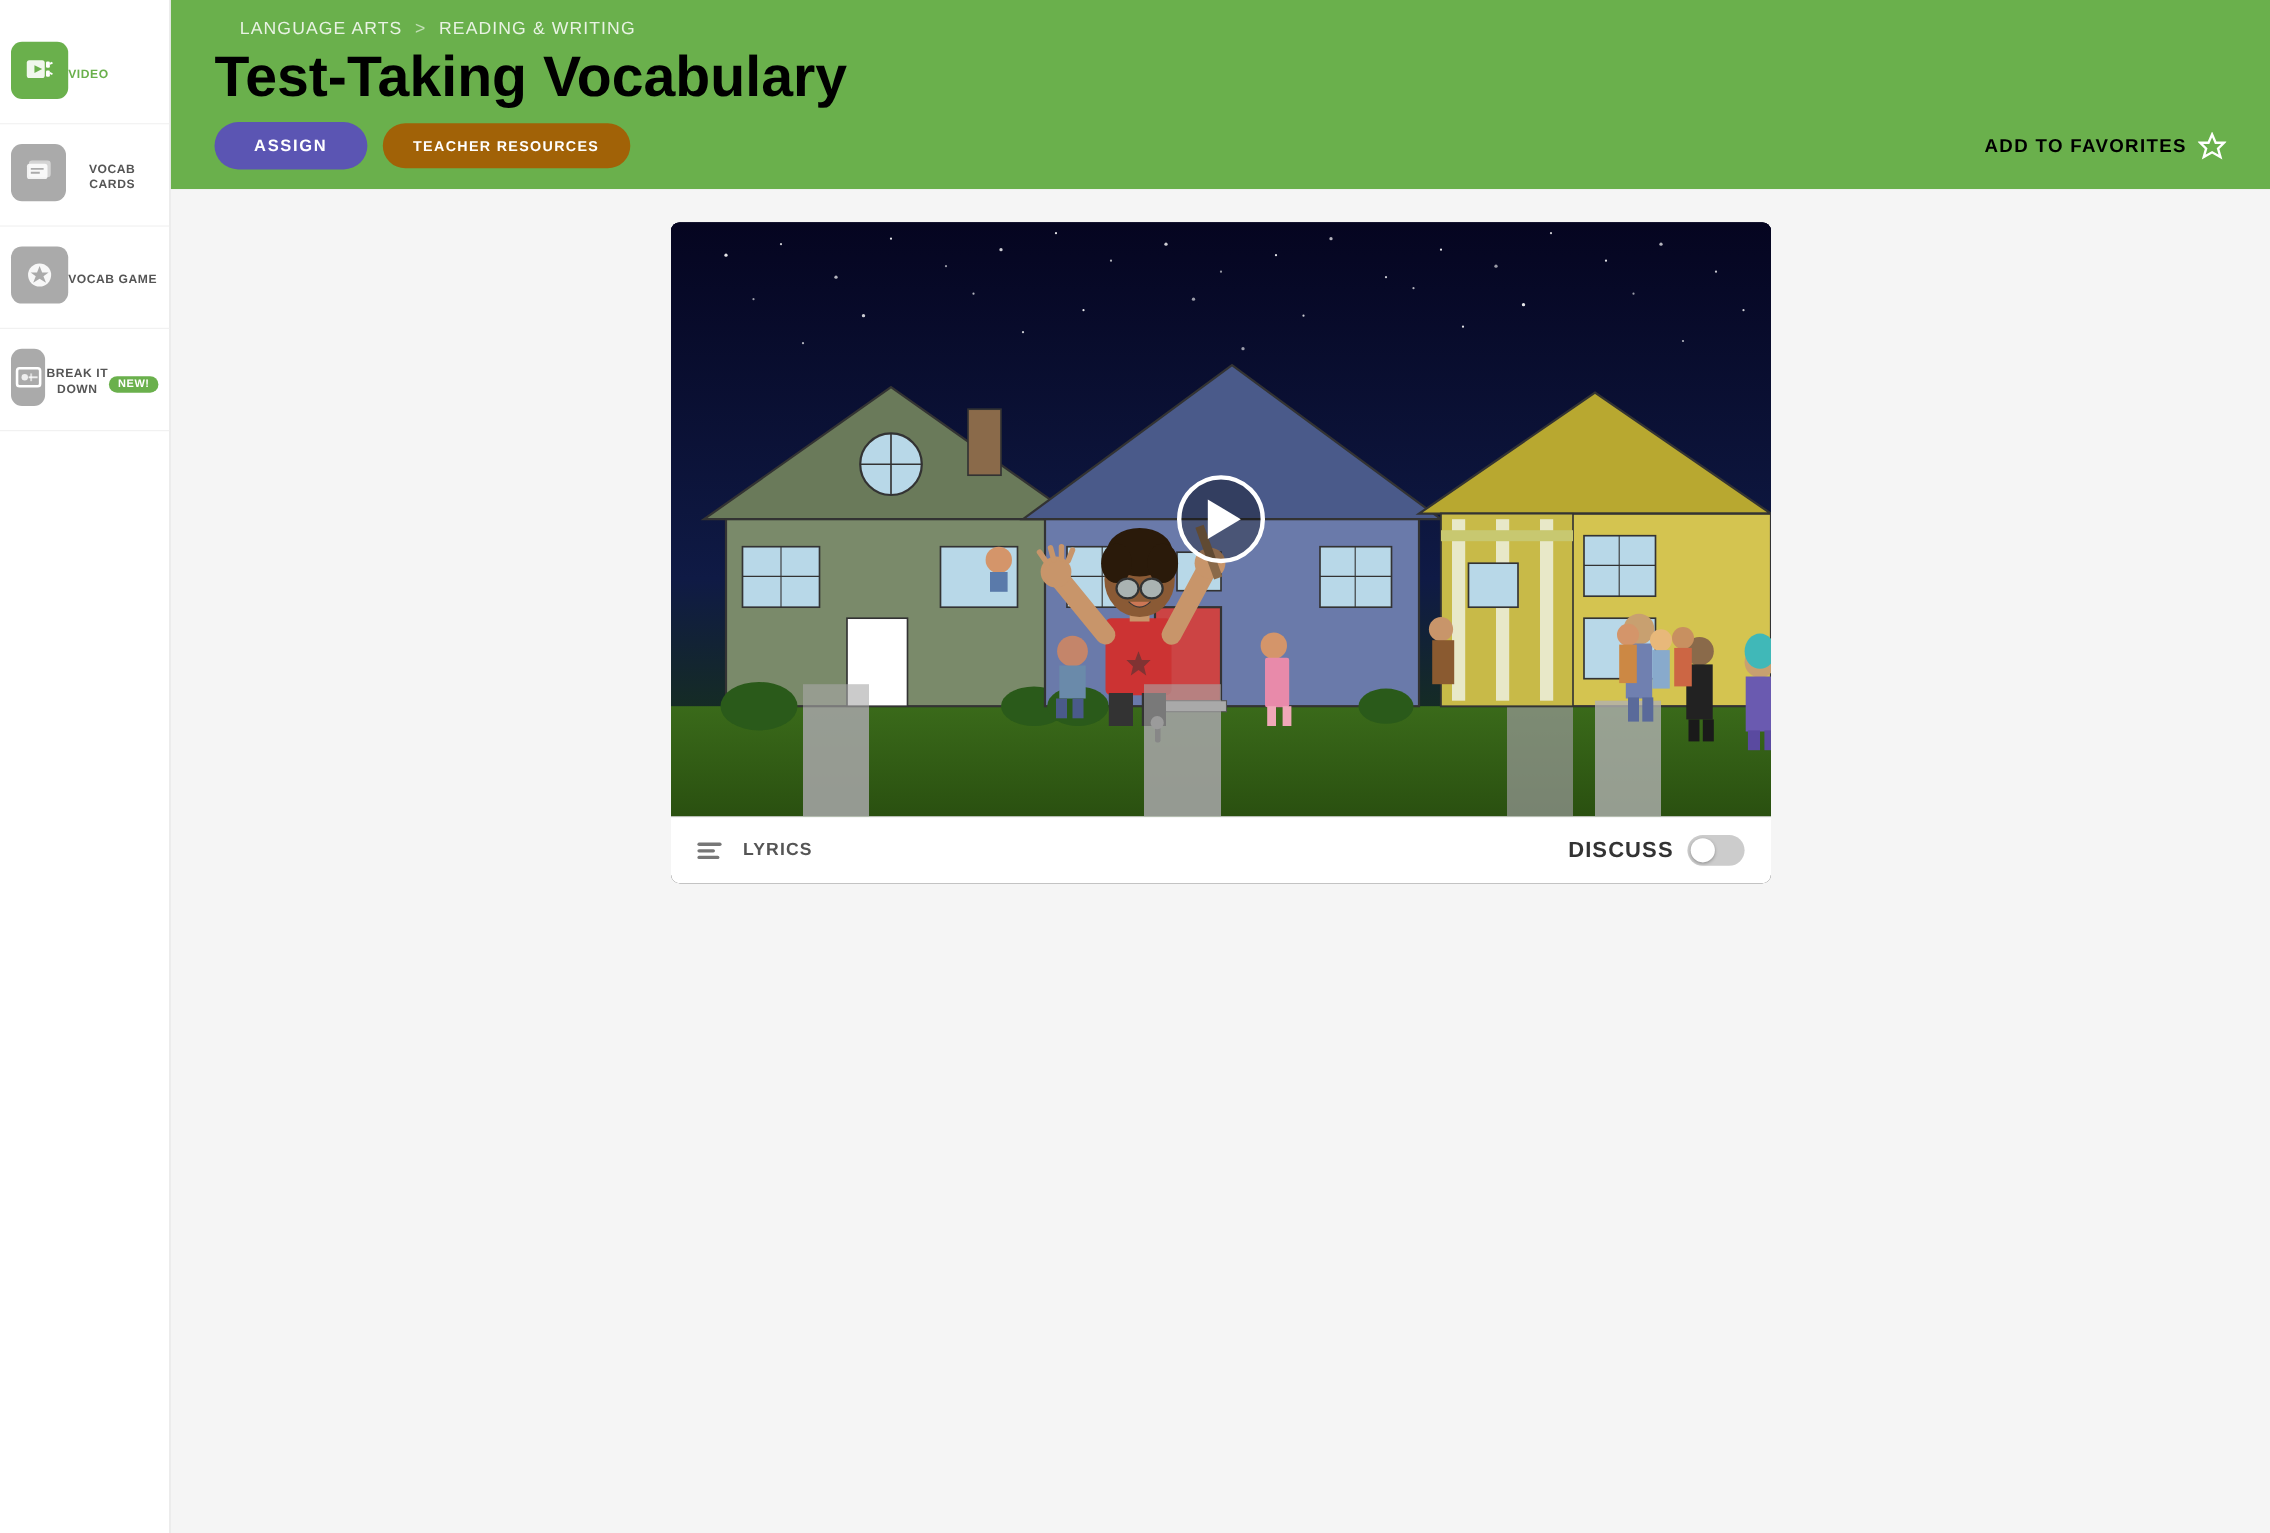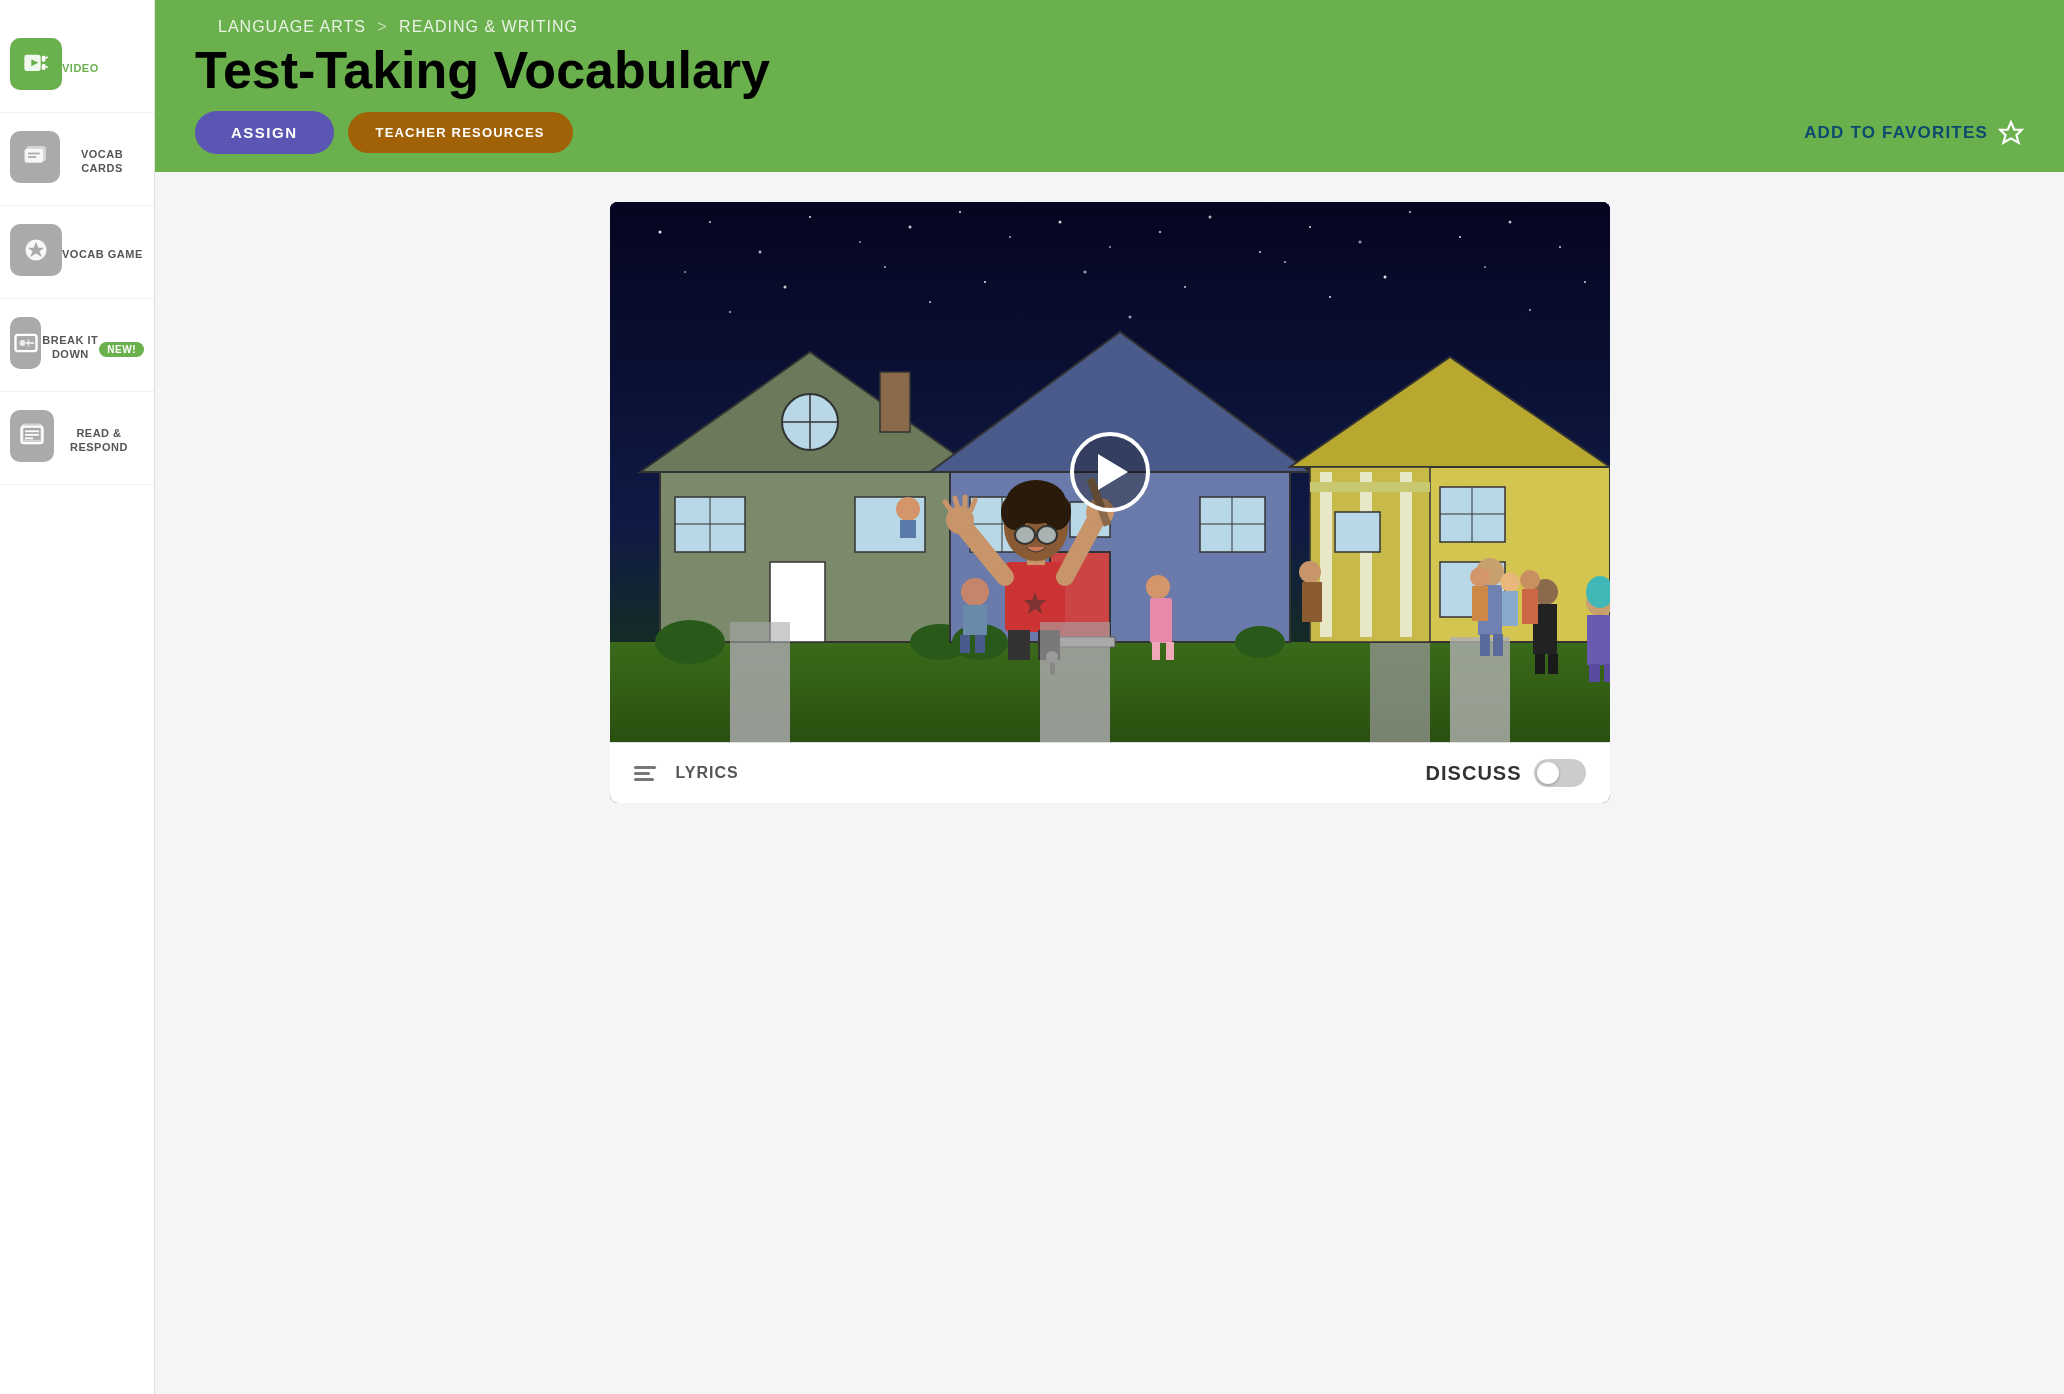--- a/index.html
+++ b/index.html
@@ -129,21 +129,21 @@
       font-size: 13px;
       font-weight: 700;
       letter-spacing: 1.2px;
       cursor: pointer;
       text-transform: uppercase;
     }
     .add-favorites {
       display: flex;
       align-items: center;
       gap: 10px;
-      color: #0c4a6e;
+      color: #000000;
       font-size: 17px;
       font-weight: 600;
       letter-spacing: 1.2px;
       cursor: pointer;
       text-transform: uppercase;
       justify-content: center;
     }
     .add-favorites svg {
       width: 26px;
       height: 26px;
@@ -329,32 +329,20 @@
         <rect x="3" y="5" width="18" height="14" rx="2" fill="none" stroke="white" stroke-width="2"></rect>
         <circle cx="9" cy="12" r="2.5" fill="white" opacity="0.8"></circle>
         <line x1="12" y1="12" x2="19" y2="12" stroke="white" stroke-width="1.5" opacity="0.8"></line>
         <line x1="14" y1="9" x2="14" y2="15" stroke="white" stroke-width="1.5" opacity="0.6"></line>
       </svg>
     </div>
     <span class="sidebar-label" style="text-align:center">BREAK IT DOWN</span>
     <span class="new-badge">NEW!</span>
   </div>
 
-  <div class="sidebar-item">
-    <div class="sidebar-icon-bg" style="background:#aaa">
-      <svg viewBox="0 0 24 24">
-        <rect x="3" y="4" width="18" height="14" rx="2" fill="none" stroke="white" stroke-width="2"></rect>
-        <line x1="6" y1="8" x2="18" y2="8" stroke="white" stroke-width="1.5"></line>
-        <line x1="6" y1="11" x2="18" y2="11" stroke="white" stroke-width="1.5"></line>
-        <line x1="6" y1="14" x2="13" y2="14" stroke="white" stroke-width="1.5"></line>
-        <rect x="4" y="2" width="16" height="14" rx="2" fill="none" stroke="white" stroke-width="1.5" opacity="0.5"></rect>
-      </svg>
-    </div>
-    <span class="sidebar-label" style="text-align:center">READ &amp; RESPOND</span>
-  </div>
 
 </div>
 
 <div class="main-content">
 
   <div class="header">
     <div class="breadcrumb">
       <span>LANGUAGE ARTS</span>
       <span class="separator">&gt;</span>
       <span>READING &amp; WRITING</span>

